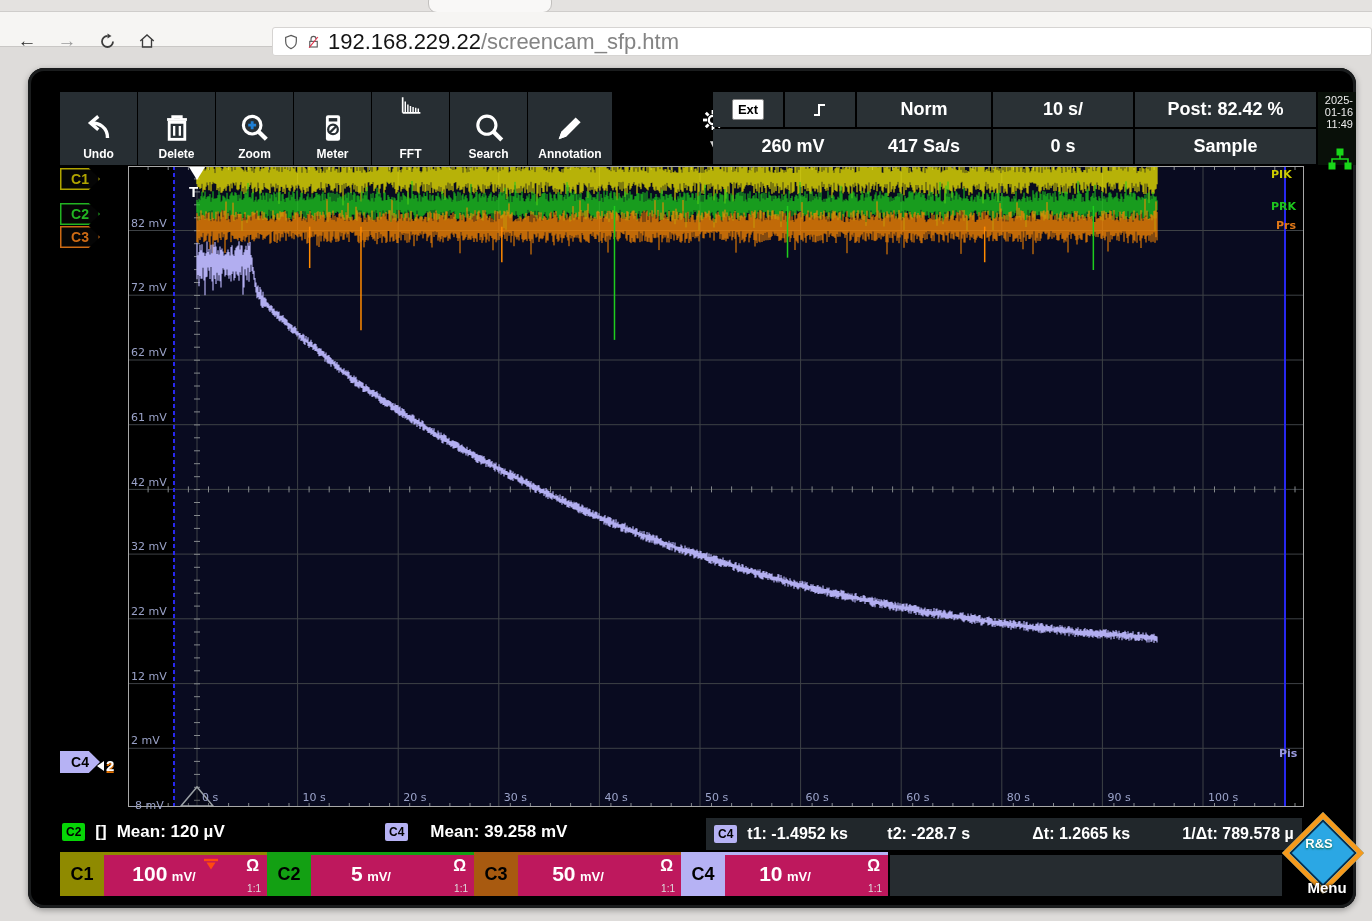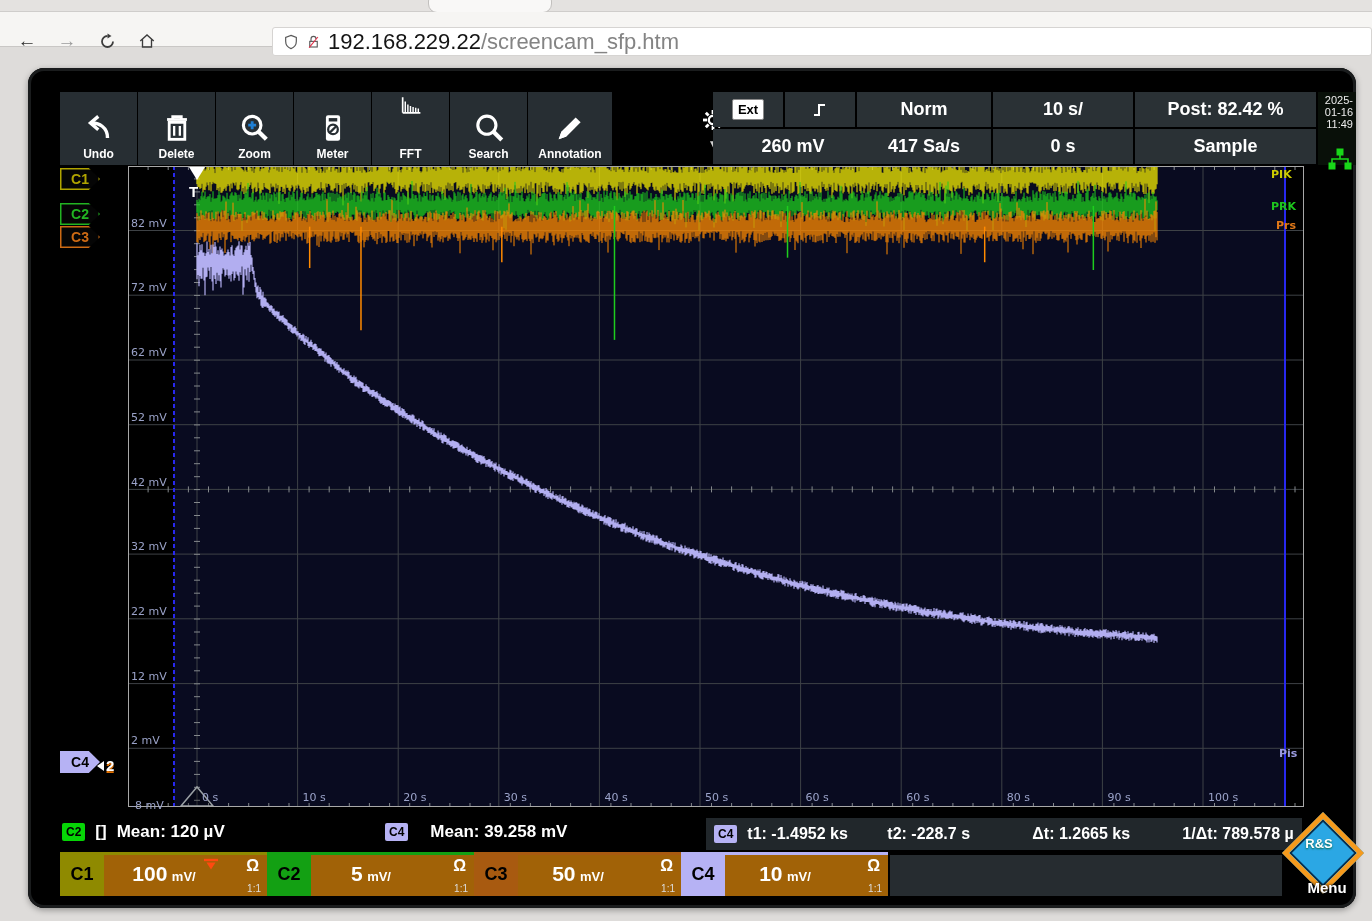--- a/index.html
+++ b/index.html
@@ -57,21 +57,21 @@
   .chip{font-size:12px;font-weight:bold;color:#000;border-radius:2px;padding:2px 4px;display:inline-block;}
   .meas-txt{color:#fff;font-size:17px;font-weight:bold;white-space:nowrap;}
   .meas-group{display:flex;align-items:center;gap:10px;}
   .cursor-panel{left:678px;top:750px;width:596px;height:32px;background:#21272b;display:flex;
                 align-items:center;gap:0px;padding-left:8px;box-sizing:border-box;}
 
   
   .chan-block{top:784px;height:44px;display:flex;cursor:pointer;}
   .chan-tag{width:44px;height:44px;display:flex;align-items:center;justify-content:center;
             font-size:18px;font-weight:bold;color:#000;}
-  .chan-val{width:163px;height:41px;background:#a16207;position:relative;border-top:3px solid #888;}
+  .chan-val{width:163px;height:41px;background:#be185d;position:relative;border-top:3px solid #888;}
   .chan-scale{position:absolute;left:0;top:7px;width:120px;text-align:center;color:#fff;}
   .chan-scale .v{font-size:21px;font-weight:bold;}
   .chan-scale .u{font-size:13px;font-weight:bold;}
   .chan-ohm{position:absolute;right:8px;top:2px;color:#fff;font-size:16px;font-weight:bold;}
   .chan-probe{position:absolute;right:6px;bottom:2px;color:#ddd;font-size:10px;}
   .filler-panel{left:862px;top:787px;width:392px;height:41px;background:#262c30;}
 
   
   .menu-btn{left:1254px;top:748px;width:74px;height:82px;cursor:pointer;}
   .rs-diamond{position:absolute;left:12px;top:8px;width:48px;height:48px;transform:rotate(45deg);
@@ -238,21 +238,21 @@
         <line x1="984.698" y1="226.6368" x2="984.698" y2="262.2328" stroke="#ff8a00" stroke-width="1.5"></line>
         <line x1="1093.346" y1="205.9264" x2="1093.346" y2="269.9991999999999" stroke="#1ecd1e" stroke-width="1.5"></line>
         <path d="M197 242.8V279.3M198 255.3V274.9M199 251.9V286.2M200 244.7V275.9M201 250.3V278.7M202 244.3V278.7M203 252.6V267.8M204 252.6V280.6M205 256.0V295.2M206 253.3V277.2M207 241.6V276.7M208 252.0V267.4M209 248.9V270.8M210 254.6V279.0M211 244.7V267.0M212 253.3V281.5M213 244.6V290.6M214 247.0V275.3M215 242.1V279.1M216 246.6V284.1M217 254.0V272.8M218 250.3V280.7M219 254.6V275.3M220 246.6V281.2M221 249.9V287.4M222 248.6V273.7M223 251.5V268.2M224 255.7V269.7M225 254.4V276.4M226 254.3V275.1M227 252.2V269.6M228 249.6V275.4M229 252.0V278.7M230 255.4V275.3M231 247.1V281.6M232 245.3V274.0M233 254.6V271.6M234 256.0V280.5M235 250.3V278.0M236 247.7V271.5M237 246.4V274.5M238 245.5V275.7M239 241.3V280.7M240 249.6V272.2M241 245.3V275.0M242 245.4V266.5M243 255.1V294.7M244 252.3V287.4M245 249.6V269.2M246 245.8V275.4M247 250.1V280.2M248 242.8V267.8M249 245.8V281.8M250 242.0V272.1M251 254.9V264.7M252 257.4V271.2M253 267.0V274.1M254 270.8V279.7M255 277.9V287.0M256 282.4V292.6M257 286.8V298.3M258 285.5V297.1M259 292.1V299.4M260 287.0V298.9M261 289.6V305.8M262 295.4V307.6M263 291.8V307.9M264 297.5V306.2M265 297.6V307.1M266 298.8V306.2M267 302.3V307.5M268 302.7V308.1M269 304.3V310.4M270 306.1V312.1M271 305.0V310.4M272 305.9V313.3M273 308.8V314.9M274 308.4V315.4M275 310.8V317.0M276 311.6V315.6M277 310.7V319.0M278 312.0V318.5M279 311.6V320.7M280 315.9V321.4M281 315.6V320.3M282 315.9V322.6M283 315.1V322.2M284 317.5V323.9M285 318.2V325.3M286 319.1V325.2M287 319.8V325.8M288 322.5V328.9M289 323.0V330.8M290 323.7V328.5M291 324.3V332.0M292 325.0V333.1M293 327.7V333.7M294 326.7V333.1M295 326.2V333.4M296 327.9V334.7M297 331.2V336.4M298 331.3V335.2M299 333.0V339.6M300 333.1V337.8M301 335.0V341.0M302 334.9V340.4M303 333.8V341.5M304 334.7V343.9M305 338.5V345.0M306 335.9V341.9M307 339.5V342.9M308 337.3V345.9M309 341.9V347.9M310 341.6V346.4M311 339.8V347.0M312 342.1V347.3M313 345.3V350.0M314 344.1V349.2M315 343.6V350.9M316 344.1V351.1M317 346.5V351.8M318 348.8V354.0M319 348.0V356.3M320 348.4V355.9M321 348.5V355.7M322 350.7V355.7M323 351.1V356.7M324 351.5V357.8M325 354.0V361.7M326 352.5V359.6M327 355.7V362.5M328 355.3V363.7M329 355.0V363.4M330 356.9V364.3M331 358.0V366.8M332 359.6V363.9M333 359.7V364.6M334 361.8V366.3M335 360.9V368.7M336 363.6V368.7M337 362.0V370.5M338 364.4V370.0M339 364.7V372.8M340 367.6V370.5M341 367.6V372.1M342 369.3V373.2M343 369.6V374.9M344 368.3V374.1M345 371.3V375.2M346 370.2V375.6M347 371.7V376.2M348 370.4V379.0M349 372.1V378.2M350 375.5V380.8M351 375.3V383.0M352 377.1V382.9M353 377.3V383.3M354 375.6V382.4M355 377.6V386.3M356 376.8V386.5M357 379.4V386.6M358 382.0V387.5M359 380.2V388.6M360 381.1V386.5M361 381.8V387.7M362 382.2V388.1M363 382.8V391.9M364 386.0V392.1M365 386.6V391.7M366 384.3V391.4M367 386.0V391.3M368 386.7V393.2M369 387.3V394.1M370 389.6V395.4M371 390.3V394.1M372 389.9V396.9M373 389.8V396.7M374 390.0V396.0M375 391.9V397.2M376 391.7V398.7M377 391.3V397.6M378 393.2V398.8M379 395.8V401.0M380 393.8V402.8M381 396.5V403.9M382 397.0V403.0M383 398.0V404.9M384 397.2V405.1M385 398.1V406.6M386 399.6V406.0M387 400.2V406.9M388 400.0V406.2M389 400.6V405.6M390 401.0V406.8M391 401.9V409.9M392 403.4V410.6M393 403.0V409.9M394 405.8V410.4M395 403.4V412.2M396 404.9V413.2M397 405.1V413.1M398 405.2V414.3M399 407.3V415.5M400 406.5V416.1M401 410.7V414.9M402 408.1V416.7M403 409.1V418.1M404 409.2V415.9M405 411.3V418.6M406 413.3V417.7M407 413.0V419.9M408 415.0V419.0M409 415.1V420.2M410 414.7V421.4M411 415.7V422.8M412 414.4V423.5M413 414.6V421.6M414 415.5V424.4M415 418.8V424.4M416 418.7V423.6M417 419.9V427.0M418 420.0V424.2M419 418.4V426.0M420 421.7V428.9M421 422.3V426.8M422 420.3V426.6M423 421.1V430.3M424 423.8V430.7M425 424.5V429.5M426 425.7V429.6M427 426.4V431.1M428 427.3V433.0M429 427.6V432.8M430 427.1V433.3M431 428.4V434.9M432 428.0V433.9M433 430.2V435.9M434 428.3V436.9M435 431.9V436.8M436 432.4V437.3M437 433.4V438.3M438 430.5V439.7M439 432.6V439.4M440 435.2V438.2M441 432.4V440.3M442 434.9V443.0M443 435.2V443.4M444 433.8V441.5M445 435.1V441.9M446 435.4V442.0M447 438.3V444.7M448 438.9V443.6M449 437.7V445.0M450 441.0V445.4M451 441.2V447.0M452 440.5V445.9M453 440.3V448.5M454 440.9V448.4M455 441.3V448.1M456 441.6V448.0M457 442.1V447.5M458 442.6V450.7M459 443.5V451.9M460 445.8V451.3M461 444.9V452.4M462 444.5V452.6M463 446.2V453.8M464 447.0V452.4M465 448.0V453.3M466 449.0V455.5M467 446.8V453.4M468 450.0V456.2M469 449.9V455.1M470 449.0V454.9M471 450.7V455.4M472 452.0V458.1M473 451.3V458.6M474 451.8V457.4M475 452.4V460.0M476 454.1V461.7M477 453.8V462.7M478 454.8V463.1M479 455.2V461.1M480 454.9V462.2M481 455.6V464.6M482 455.6V463.8M483 456.7V463.4M484 456.1V463.7M485 458.4V463.2M486 460.2V466.9M487 459.9V464.2M488 459.7V466.8M489 459.0V466.4M490 459.4V467.7M491 461.8V467.3M492 461.1V466.6M493 464.5V467.8M494 462.7V470.0M495 464.1V471.4M496 462.6V468.8M497 466.2V470.1M498 466.5V471.8M499 464.3V473.4M500 466.7V470.7M501 467.5V474.7M502 467.9V473.5M503 468.2V474.0M504 469.8V476.6M505 468.4V474.5M506 470.9V475.1M507 471.1V474.9M508 472.2V478.5M509 472.6V479.0M510 469.7V479.5M511 470.4V480.2M512 473.1V479.5M513 471.5V480.9M514 474.0V478.0M515 473.3V479.3M516 476.1V479.3M517 474.4V479.6M518 474.0V481.6M519 477.4V482.2M520 477.4V483.3M521 475.6V483.5M522 476.4V485.4M523 477.7V483.8M524 479.8V483.6M525 480.3V484.2M526 478.8V484.9M527 478.8V486.8M528 481.0V486.3M529 480.8V487.1M530 482.6V489.4M531 481.0V487.5M532 484.4V489.1M533 482.8V489.9M534 483.4V490.2M535 484.8V492.4M536 485.0V492.9M537 486.3V490.7M538 485.0V490.3M539 485.3V492.1M540 487.7V493.8M541 488.8V493.1M542 489.1V493.3M543 488.8V493.2M544 488.4V496.1M545 490.8V494.3M546 487.9V497.5M547 489.6V496.8M548 490.6V498.9M549 490.9V496.7M550 492.8V498.3M551 492.7V498.8M552 493.5V499.8M553 491.2V497.6M554 495.0V499.0M555 495.9V498.6M556 494.2V499.7M557 495.9V501.6M558 495.3V500.7M559 497.4V502.1M560 494.5V503.0M561 498.9V502.6M562 496.2V504.8M563 495.9V502.9M564 498.9V504.0M565 497.7V505.0M566 498.6V504.4M567 501.3V507.3M568 500.4V507.0M569 500.2V508.0M570 502.0V505.9M571 500.4V507.4M572 502.0V507.6M573 503.6V508.9M574 501.7V509.6M575 503.0V509.5M576 502.0V509.8M577 502.7V510.6M578 503.7V512.3M579 503.4V513.3M580 506.4V511.5M581 506.4V513.3M582 504.6V512.1M583 505.5V513.9M584 507.7V514.8M585 507.3V515.5M586 508.2V516.1M587 507.2V514.0M588 509.6V516.3M589 508.5V515.7M590 509.0V517.0M591 512.3V516.0M592 512.3V516.9M593 510.3V518.7M594 513.4V518.5M595 511.8V518.7M596 511.5V518.2M597 512.3V518.5M598 515.3V519.3M599 513.2V518.5M600 516.0V521.0M601 515.8V521.0M602 516.6V521.3M603 517.2V521.1M604 516.2V524.5M605 514.9V522.8M606 518.2V525.2M607 517.7V523.4M608 516.4V525.5M609 517.2V526.2M610 516.9V526.9M611 518.0V524.7M612 521.2V524.6M613 519.6V528.0M614 519.6V527.2M615 522.5V528.6M616 519.3V528.1M617 523.3V526.7M618 521.7V528.0M619 524.2V527.5M620 524.3V527.8M621 524.2V531.5M622 523.4V531.7M623 523.4V531.6M624 524.1V529.1M625 522.8V532.4M626 527.2V533.2M627 525.5V531.4M628 527.4V532.7M629 527.4V532.0M630 527.0V532.6M631 528.2V532.8M632 528.8V533.0M633 526.2V534.6M634 529.7V533.7M635 529.3V536.7M636 528.0V536.6M637 528.4V534.4M638 532.0V535.0M639 532.2V537.3M640 530.7V535.9M641 533.0V539.5M642 531.2V538.4M643 533.9V540.2M644 531.1V539.2M645 533.9V537.6M646 535.1V541.4M647 532.1V541.6M648 534.7V540.1M649 532.4V542.4M650 533.9V542.6M651 535.5V540.4M652 535.4V542.8M653 534.4V540.4M654 535.3V543.4M655 537.7V544.8M656 535.6V543.5M657 535.4V544.6M658 537.8V543.5M659 538.9V543.8M660 538.4V545.2M661 537.9V545.5M662 540.5V545.6M663 541.0V547.6M664 541.8V546.4M665 541.9V547.4M666 541.4V545.1M667 541.9V548.8M668 543.2V549.1M669 540.7V550.1M670 543.3V550.2M671 542.2V547.3M672 543.9V550.5M673 541.9V547.8M674 545.2V548.5M675 542.5V552.2M676 546.2V550.6M677 546.5V549.7M678 546.8V551.1M679 546.8V552.7M680 547.1V553.2M681 544.4V551.5M682 545.7V553.8M683 548.2V553.5M684 548.4V551.9M685 545.6V555.6M686 548.0V555.0M687 547.5V554.1M688 549.0V553.1M689 547.6V553.6M690 549.2V556.2M691 549.0V555.8M692 549.1V554.1M693 548.4V555.2M694 549.5V558.4M695 550.5V557.7M696 550.6V557.4M697 549.4V556.3M698 551.0V558.8M699 552.7V558.3M700 550.8V558.0M701 551.0V559.6M702 553.2V559.6M703 553.3V557.9M704 552.9V558.6M705 553.6V560.0M706 553.3V560.4M707 552.5V561.1M708 556.7V561.3M709 553.4V563.2M710 557.0V563.0M711 554.3V564.0M712 556.7V561.1M713 555.9V563.4M714 555.2V562.5M715 556.0V565.4M716 555.5V564.1M717 556.0V563.5M718 558.2V563.6M719 559.2V566.0M720 558.5V566.3M721 559.0V567.0M722 559.7V565.6M723 557.6V565.1M724 560.3V566.7M725 559.9V566.2M726 561.2V567.0M727 560.5V566.3M728 562.1V565.6M729 560.6V567.0M730 559.8V566.3M731 562.4V566.9M732 563.4V566.9M733 564.0V569.9M734 564.2V570.9M735 562.6V568.4M736 562.0V568.4M737 565.2V570.2M738 565.3V572.2M739 563.2V571.7M740 565.3V571.0M741 567.0V571.9M742 563.9V571.2M743 564.4V572.5M744 567.3V573.8M745 567.7V572.2M746 565.9V572.5M747 567.8V574.4M748 567.6V573.8M749 568.9V574.1M750 568.9V573.1M751 567.7V572.6M752 568.1V573.5M753 569.2V573.7M754 569.7V574.9M755 568.9V577.7M756 569.8V577.5M757 571.0V574.7M758 569.5V575.5M759 570.9V577.3M760 569.3V578.3M761 572.7V578.8M762 572.4V579.2M763 571.0V579.6M764 571.1V577.0M765 573.1V577.7M766 571.4V578.3M767 572.0V578.3M768 574.4V580.0M769 573.0V578.0M770 573.4V579.4M771 574.0V579.8M772 573.6V580.6M773 576.4V580.3M774 576.5V582.6M775 576.6V580.2M776 576.9V581.2M777 576.6V582.5M778 574.0V580.7M779 574.6V582.6M780 577.9V581.1M781 574.9V582.1M782 577.8V583.5M783 579.3V584.7M784 576.6V584.0M785 579.7V586.3M786 577.4V583.1M787 578.9V583.4M788 580.0V586.8M789 580.9V583.9M790 578.3V585.2M791 580.4V586.8M792 581.3V585.8M793 582.0V585.7M794 579.7V588.7M795 580.8V586.8M796 582.3V587.1M797 581.4V588.5M798 582.7V589.5M799 583.2V588.5M800 581.1V587.1M801 583.1V587.4M802 580.7V587.7M803 581.5V589.1M804 584.2V588.3M805 581.5V591.3M806 583.2V590.2M807 582.0V589.5M808 584.9V590.0M809 585.9V590.6M810 585.8V588.8M811 584.0V591.8M812 585.6V591.0M813 584.2V592.1M814 586.0V591.9M815 586.0V593.4M816 586.7V592.9M817 585.4V592.5M818 585.1V594.1M819 586.8V594.0M820 586.4V593.3M821 587.2V594.0M822 588.4V593.5M823 585.6V594.1M824 588.8V593.1M825 589.1V594.6M826 588.9V592.7M827 587.5V596.4M828 588.6V595.2M829 587.6V593.3M830 590.4V596.5M831 590.0V597.1M832 590.9V597.0M833 589.8V596.5M834 590.3V597.2M835 589.8V596.1M836 589.5V598.6M837 590.5V597.3M838 591.0V599.0M839 591.1V597.0M840 592.8V595.8M841 589.7V596.6M842 590.6V599.6M843 590.6V599.6M844 590.7V599.3M845 593.6V600.5M846 592.9V599.7M847 593.9V599.6M848 592.7V599.7M849 594.6V599.3M850 593.6V599.4M851 595.0V599.4M852 593.5V600.4M853 595.6V601.7M854 596.1V599.2M855 593.5V602.5M856 593.1V599.3M857 595.9V600.7M858 596.3V600.2M859 597.0V600.3M860 597.4V602.0M861 596.1V601.9M862 597.9V601.6M863 595.5V601.6M864 594.9V601.6M865 595.9V604.1M866 597.8V602.1M867 598.6V601.9M868 597.5V602.0M869 597.7V602.2M870 597.2V604.5M871 597.9V605.5M872 596.8V606.5M873 598.1V606.9M874 600.7V605.6M875 597.4V607.2M876 599.8V604.3M877 598.5V604.0M878 601.1V604.1M879 598.9V604.9M880 601.5V608.1M881 599.3V606.2M882 600.3V608.3M883 601.6V605.6M884 599.3V607.0M885 600.2V608.1M886 600.1V607.5M887 599.7V606.5M888 601.6V606.7M889 602.3V608.7M890 601.9V610.4M891 601.8V608.8M892 601.7V608.6M893 603.0V610.2M894 604.5V610.3M895 601.8V608.1M896 603.2V611.5M897 605.3V610.7M898 602.4V608.4M899 605.4V610.7M900 603.2V609.4M901 605.4V610.4M902 603.8V611.4M903 604.0V611.5M904 603.5V609.5M905 606.5V611.0M906 603.6V610.9M907 603.5V610.1M908 606.6V611.7M909 605.1V613.5M910 604.1V610.8M911 605.2V613.7M912 605.8V611.5M913 605.8V611.0M914 605.3V613.3M915 605.1V613.1M916 605.3V615.1M917 606.6V611.9M918 606.5V612.5M919 606.7V615.1M920 609.5V613.2M921 607.6V615.2M922 608.4V615.6M923 609.7V616.4M924 608.8V614.5M925 607.4V615.3M926 610.7V616.3M927 609.1V616.4M928 609.3V616.7M929 608.9V615.6M930 610.9V614.3M931 608.9V614.9M932 611.4V617.1M933 611.0V615.7M934 608.1V618.1M935 611.2V616.3M936 608.7V615.5M937 608.5V615.2M938 611.1V618.9M939 609.8V617.4M940 610.5V615.6M941 610.0V618.4M942 612.7V617.4M943 611.3V618.2M944 609.8V617.2M945 610.6V618.1M946 612.6V619.1M947 613.7V618.5M948 612.6V619.1M949 611.5V618.2M950 610.5V618.0M951 611.7V618.6M952 611.2V619.0M953 614.4V617.5M954 614.5V620.3M955 613.9V619.4M956 614.3V618.0M957 614.6V619.4M958 614.4V619.3M959 614.8V618.2M960 612.7V618.6M961 612.5V619.3M962 613.2V620.4M963 612.3V621.5M964 615.2V622.3M965 614.7V620.8M966 615.7V620.1M967 616.0V620.2M968 613.4V621.6M969 615.7V621.2M970 616.2V623.1M971 613.6V622.5M972 615.1V624.0M973 615.0V621.8M974 614.9V622.4M975 614.2V623.7M976 615.8V620.8M977 616.6V622.9M978 616.0V621.2M979 615.1V622.7M980 615.0V622.3M981 619.1V625.5M982 617.4V625.6M983 618.2V624.3M984 618.7V623.7M985 617.7V622.2M986 619.9V622.6M987 616.9V622.7M988 617.2V625.5M989 616.6V625.1M990 618.1V624.6M991 618.0V623.8M992 618.9V626.5M993 620.6V626.8M994 621.1V625.0M995 618.1V626.9M996 621.1V624.6M997 620.5V625.9M998 621.1V625.6M999 618.9V625.7M1000 620.0V626.6M1001 620.1V626.2M1002 620.3V626.6M1003 621.9V627.8M1004 619.9V625.6M1005 618.8V627.3M1006 620.7V625.5M1007 621.2V626.6M1008 620.9V628.0M1009 622.3V627.7M1010 619.9V626.1M1011 620.8V629.7M1012 623.1V627.6M1013 620.8V627.9M1014 620.0V628.5M1015 621.2V626.4M1016 621.9V628.4M1017 624.1V627.0M1018 622.3V626.8M1019 620.9V626.8M1020 621.2V629.2M1021 623.7V628.1M1022 623.3V627.3M1023 624.6V627.4M1024 621.0V630.4M1025 624.7V628.0M1026 622.2V630.8M1027 621.7V629.9M1028 625.0V631.6M1029 624.9V629.0M1030 623.8V629.4M1031 624.7V628.9M1032 624.7V629.5M1033 623.7V631.2M1034 626.0V629.8M1035 625.7V630.4M1036 623.8V631.1M1037 623.8V630.3M1038 622.5V631.6M1039 625.6V632.8M1040 623.5V630.6M1041 623.2V633.2M1042 623.0V632.5M1043 624.5V632.9M1044 626.1V631.7M1045 626.4V632.4M1046 624.5V630.4M1047 624.5V631.7M1048 626.0V631.0M1049 626.0V631.8M1050 626.5V633.1M1051 625.1V631.3M1052 624.5V631.7M1053 628.2V630.6M1054 626.3V632.3M1055 627.5V633.0M1056 626.7V632.2M1057 626.8V634.4M1058 626.5V631.5M1059 627.5V632.2M1060 625.1V633.0M1061 627.0V634.6M1062 625.6V632.4M1063 627.0V633.5M1064 628.3V633.2M1065 626.8V635.5M1066 629.3V632.7M1067 627.9V633.3M1068 626.5V632.6M1069 626.0V636.2M1070 627.5V632.6M1071 628.7V634.2M1072 627.6V632.8M1073 629.1V635.3M1074 630.5V633.4M1075 630.3V636.9M1076 628.2V635.1M1077 628.9V634.8M1078 627.2V636.6M1079 631.0V635.3M1080 629.3V635.1M1081 629.2V635.9M1082 631.1V634.9M1083 630.6V636.3M1084 629.0V636.9M1085 627.9V636.2M1086 630.4V635.1M1087 629.0V636.8M1088 630.1V636.1M1089 630.6V637.8M1090 628.9V636.6M1091 629.1V635.4M1092 629.2V637.0M1093 630.4V637.8M1094 631.6V635.7M1095 630.8V636.8M1096 630.3V637.1M1097 630.5V637.6M1098 630.6V638.6M1099 631.6V636.0M1100 629.6V638.6M1101 630.3V636.9M1102 630.9V637.4M1103 629.7V636.2M1104 629.2V636.1M1105 629.9V637.5M1106 629.1V636.8M1107 632.8V638.4M1108 630.3V637.0M1109 632.4V637.9M1110 631.5V636.7M1111 632.1V639.5M1112 632.7V636.4M1113 630.5V636.7M1114 631.3V639.0M1115 632.1V636.5M1116 629.9V636.1M1117 631.5V638.3M1118 633.4V636.6M1119 630.7V639.7M1120 632.9V637.9M1121 633.3V636.8M1122 632.8V640.3M1123 631.9V637.6M1124 632.1V638.8M1125 630.8V638.5M1126 632.0V640.1M1127 634.2V639.1M1128 631.3V638.7M1129 633.8V640.7M1130 632.9V637.5M1131 632.8V640.3M1132 633.3V639.2M1133 631.2V637.8M1134 634.7V638.5M1135 634.3V640.4M1136 634.6V641.0M1137 634.9V639.9M1138 632.0V640.8M1139 631.7V641.1M1140 634.8V640.0M1141 634.1V638.1M1142 634.6V640.8M1143 632.4V638.5M1144 634.8V639.3M1145 634.8V640.0M1146 632.6V640.8M1147 634.3V642.5M1148 635.0V639.6M1149 635.9V642.5M1150 635.4V639.5M1151 634.7V642.0M1152 633.9V641.4M1153 634.8V639.8M1154 633.8V642.9M1155 635.7V640.7M1156 636.1V641.1M1157 636.6V642.5" stroke="#b2aef0" stroke-width="1.2" fill="none"></path>
         <polygon points="189,167 205,167 197,180" fill="#fff"></polygon>
         <polygon points="181,806 213,806 197,787" fill="rgba(0,0,0,0.25)" stroke="#9aa0a4" stroke-width="1.5"></polygon>
         <rect x="128.5" y="166.5" width="1175" height="640" fill="none" stroke="#a8a8a8" stroke-width="1"></rect>
       </svg>
       <div class="axis-lab" style="left: 103px; top: 148.7px;">82 mV</div>
       <div class="axis-lab" style="left: 103px; top: 213.42px;">72 mV</div>
       <div class="axis-lab" style="left: 103px; top: 278.14px;">62 mV</div>
-      <div class="axis-lab" style="left: 103px; top: 342.86px;">52 mV</div>
+      <div class="axis-lab" style="left: 103px; top: 342.86px;">61 mV</div>
       <div class="axis-lab" style="left: 103px; top: 407.58px;">42 mV</div>
       <div class="axis-lab" style="left: 103px; top: 472.3px;">32 mV</div>
       <div class="axis-lab" style="left: 103px; top: 537.02px;">22 mV</div>
       <div class="axis-lab" style="left: 103px; top: 601.74px;">12 mV</div>
       <div class="axis-lab" style="left: 103px; top: 666.46px;">2 mV</div>
       <div class="axis-lab" style="left: 103px; top: 731.18px;">-8 mV</div>
       <div class="axis-lab" style="left: 174px; top: 723px;">0 s</div>
       <div class="axis-lab" style="left: 274.6px; top: 723px;">10 s</div>
       <div class="axis-lab" style="left: 375.2px; top: 723px;">20 s</div>
       <div class="axis-lab" style="left: 475.8px; top: 723px;">30 s</div>

